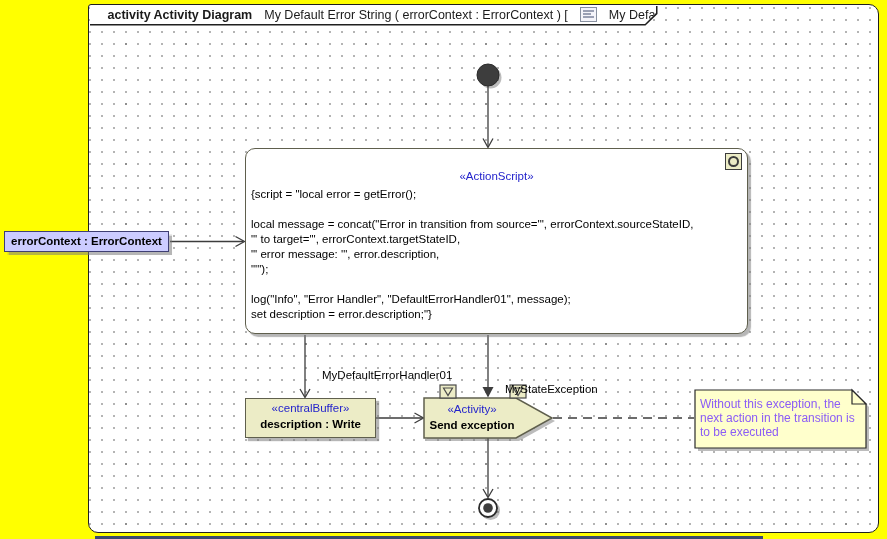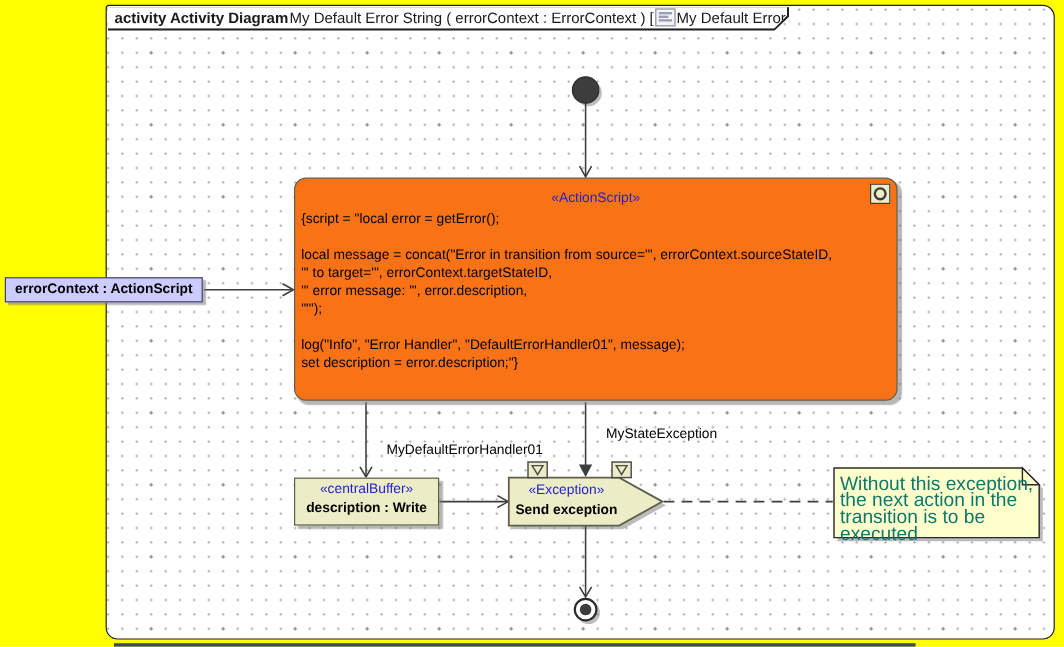--- a/index.html
+++ b/index.html
@@ -28,76 +28,76 @@
   .title-tab{
     position:absolute;left:89.5px;top:5.5px;width:568px;height:20px;z-index:4;
   }
   .title-tab .tab-border{
     position:absolute;inset:0;background:#1f1f1f;
     clip-path:polygon(0 0,100% 0,100% 42%,calc(100% - 12px) 100%,0 100%);
   }
   .title-tab .tab-fill{
     position:absolute;left:0;top:0;right:1.5px;bottom:1.5px;background:#ffffff;
     clip-path:polygon(0 0,100% 0,100% 40%,calc(100% - 11px) 100%,0 100%);
-    display:flex;align-items:center;gap:1px;
-    padding-left:6px;white-space:nowrap;
+    display:flex;align-items:center;gap:12px;
+    padding-left:18px;white-space:nowrap;
     font-size:12.5px;
   }
   .tab-fill b{font-weight:700;}
   .ctx-icon{
     display:inline-block;width:15px;height:13px;border:1px solid #8890a0;
     background:#f4f4fa;position:relative;flex:0 0 auto;
   }
   .ctx-icon i{position:absolute;left:2px;right:2px;height:2px;background:#9aa0b4;}
   .ctx-icon i:nth-child(1){top:2px;}
   .ctx-icon i:nth-child(2){top:5px;right:5px;}
   .ctx-icon i:nth-child(3){top:8px;}
   
   svg.layer{position:absolute;left:0;top:0;z-index:2;}
   
   .node{position:absolute;z-index:3;box-sizing:border-box;}
   .stereo{color:#2323CC;font-size:11.5px;text-align:center;line-height:15px;}
   .nname{font-weight:700;font-size:11.5px;text-align:center;line-height:16px;color:#000;}
   .action-node{
     left:245px;top:148px;width:503px;height:186px;
-    background:#f97316;border:1.5px solid #5F5F4D;border-radius:10px;
+    background:#ffffff;border:1.5px solid #5F5F4D;border-radius:10px;
     box-shadow:3px 3px 1px rgba(122,122,122,.55);
-    padding-top:9px;
+    padding-top:20px;
   }
   .action-script{
     padding:3px 5px 0 5px;font-size:11.5px;line-height:15px;color:#000;
     text-align:left;
   }
   .as-icon{
     position:absolute;right:5px;top:4px;width:15px;height:15px;
     border:1.5px solid #3c3c3c;background:#ECECC6;
     display:flex;align-items:center;justify-content:center;
   }
   .as-icon i{display:block;width:7px;height:7px;border:2px solid #3c3c3c;border-radius:50%;}
   .param-node{
     left:4px;top:231px;width:165px;height:21px;
     background:#CCCCFF;border:1px solid #3F3F73;
     font-weight:700;font-size:11.5px;text-align:center;line-height:19px;color:#000;
     box-shadow:2.5px 2.5px 1px rgba(122,122,122,.55);
   }
   .buffer-node{
-    left:245px;top:398px;width:121px;height:40px;
+    left:245px;top:398px;width:131px;height:40px;
     background:#ECECC6;border:1.5px solid #5F5F4D;
     box-shadow:3px 3px 1px rgba(122,122,122,.55);
     padding-top:2px;
   }
   .pentagon-text{left:424px;top:401px;width:96px;}
   .pentagon-text .stereo{line-height:16px;}
   .edge-label{
     position:absolute;z-index:3;font-size:11.5px;color:#000;text-align:left;
   }
   .label-left{left:322px;top:369px;width:150px;}
-  .label-right{left:505px;top:356px;width:115px;}
+  .label-right{left:505px;top:383px;width:115px;}
   .note-text{
-    left:700px;top:397px;width:162px;font-size:16px;line-height:14px;color:#0f766e;
+    left:700px;top:397px;width:162px;font-size:12px;line-height:14px;color:#8b5cf6;
     text-align:left;
   }
   .window-edge{
     position:absolute;left:95px;top:536px;width:668px;height:3px;
     background:#3A4A6E;z-index:5;
   }
 </style>
 </head>
 <body>
 
@@ -169,29 +169,29 @@
       <div>"'");</div>
       <div>&nbsp;</div>
       <div>log("Info", "Error Handler", "DefaultErrorHandler01", message);</div>
       <div>set description = error.description;"}</div>
     </div>
   <span class="as-icon">
       <i></i>
     </span>
 </div>
 
-<div class="node param-node">errorContext : ActionScript</div>
+<div class="node param-node">errorContext : ErrorContext</div>
 
 <div class="node buffer-node">
   <div class="stereo">«centralBuffer»</div>
   <div class="nname">description : Write</div>
 </div>
 
 <div class="node pentagon-text">
-  <div class="stereo">«Exception»</div>
+  <div class="stereo">«Activity»</div>
   <div class="nname">Send exception</div>
 </div>
 
 <div class="edge-label label-left">MyDefaultErrorHandler01</div>
 <div class="edge-label label-right">MyStateException</div>
 
 <div class="node note-text">Without this exception, the next action in the transition is to be executed</div>
 
 <div class="window-edge"></div>
 

